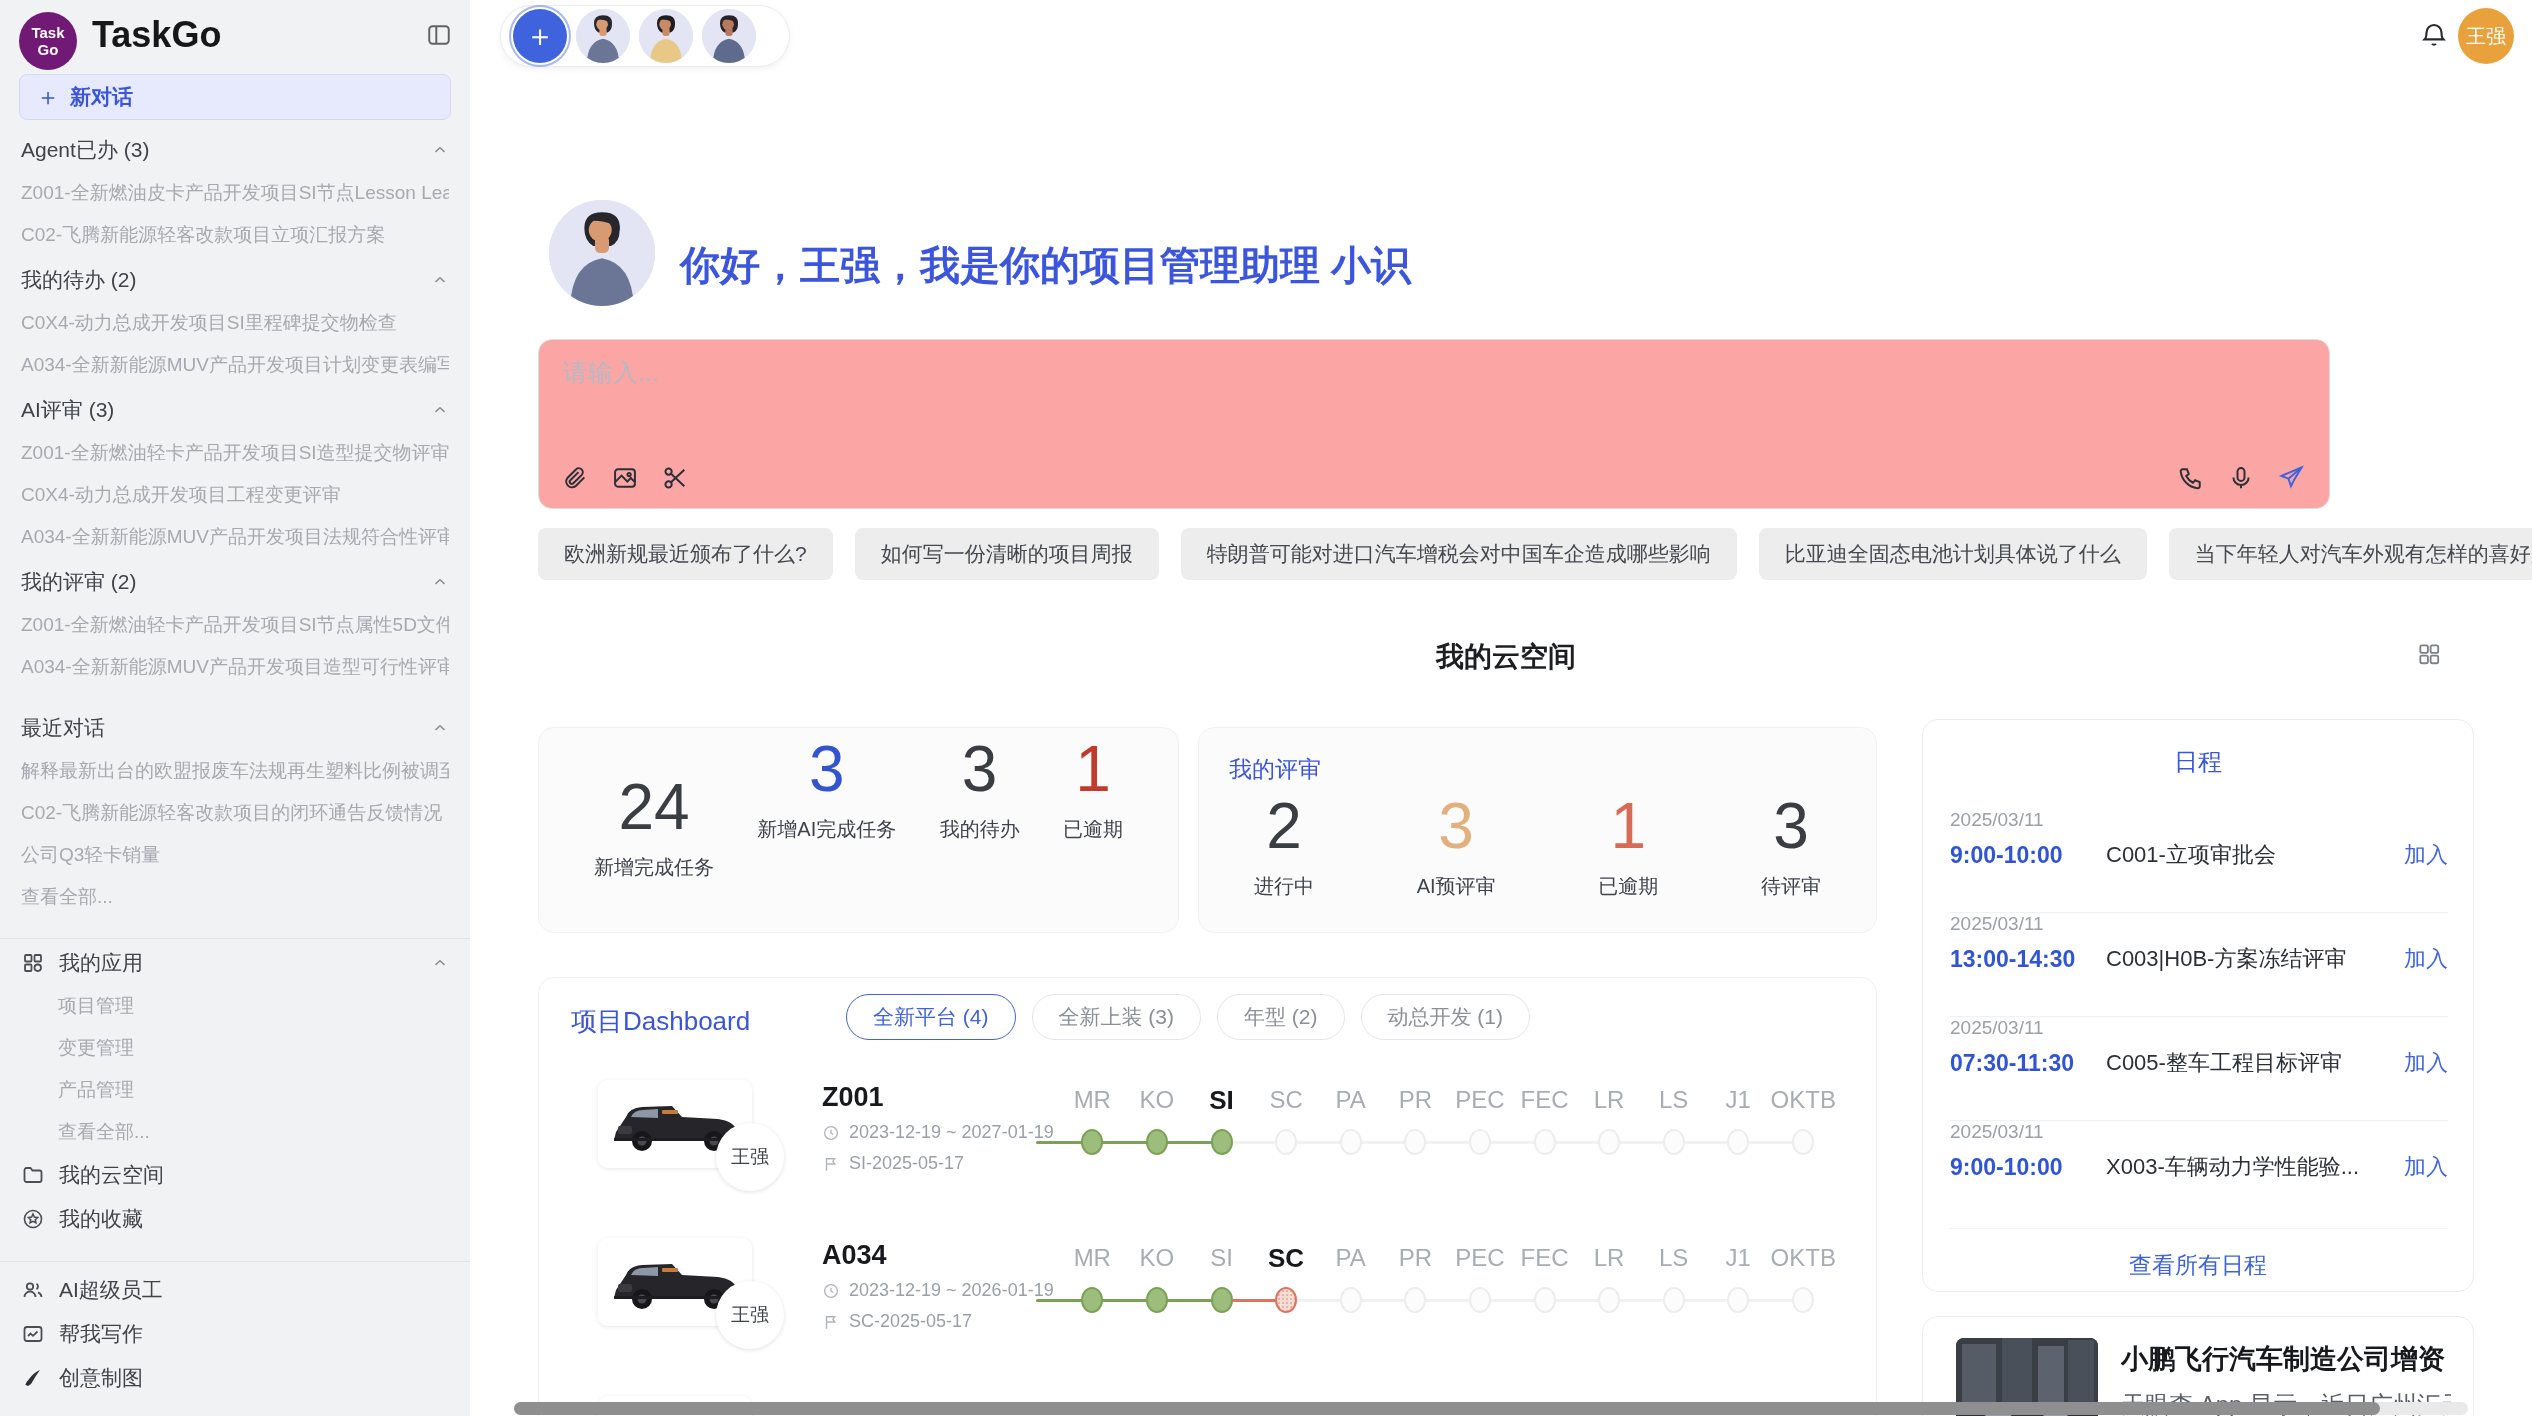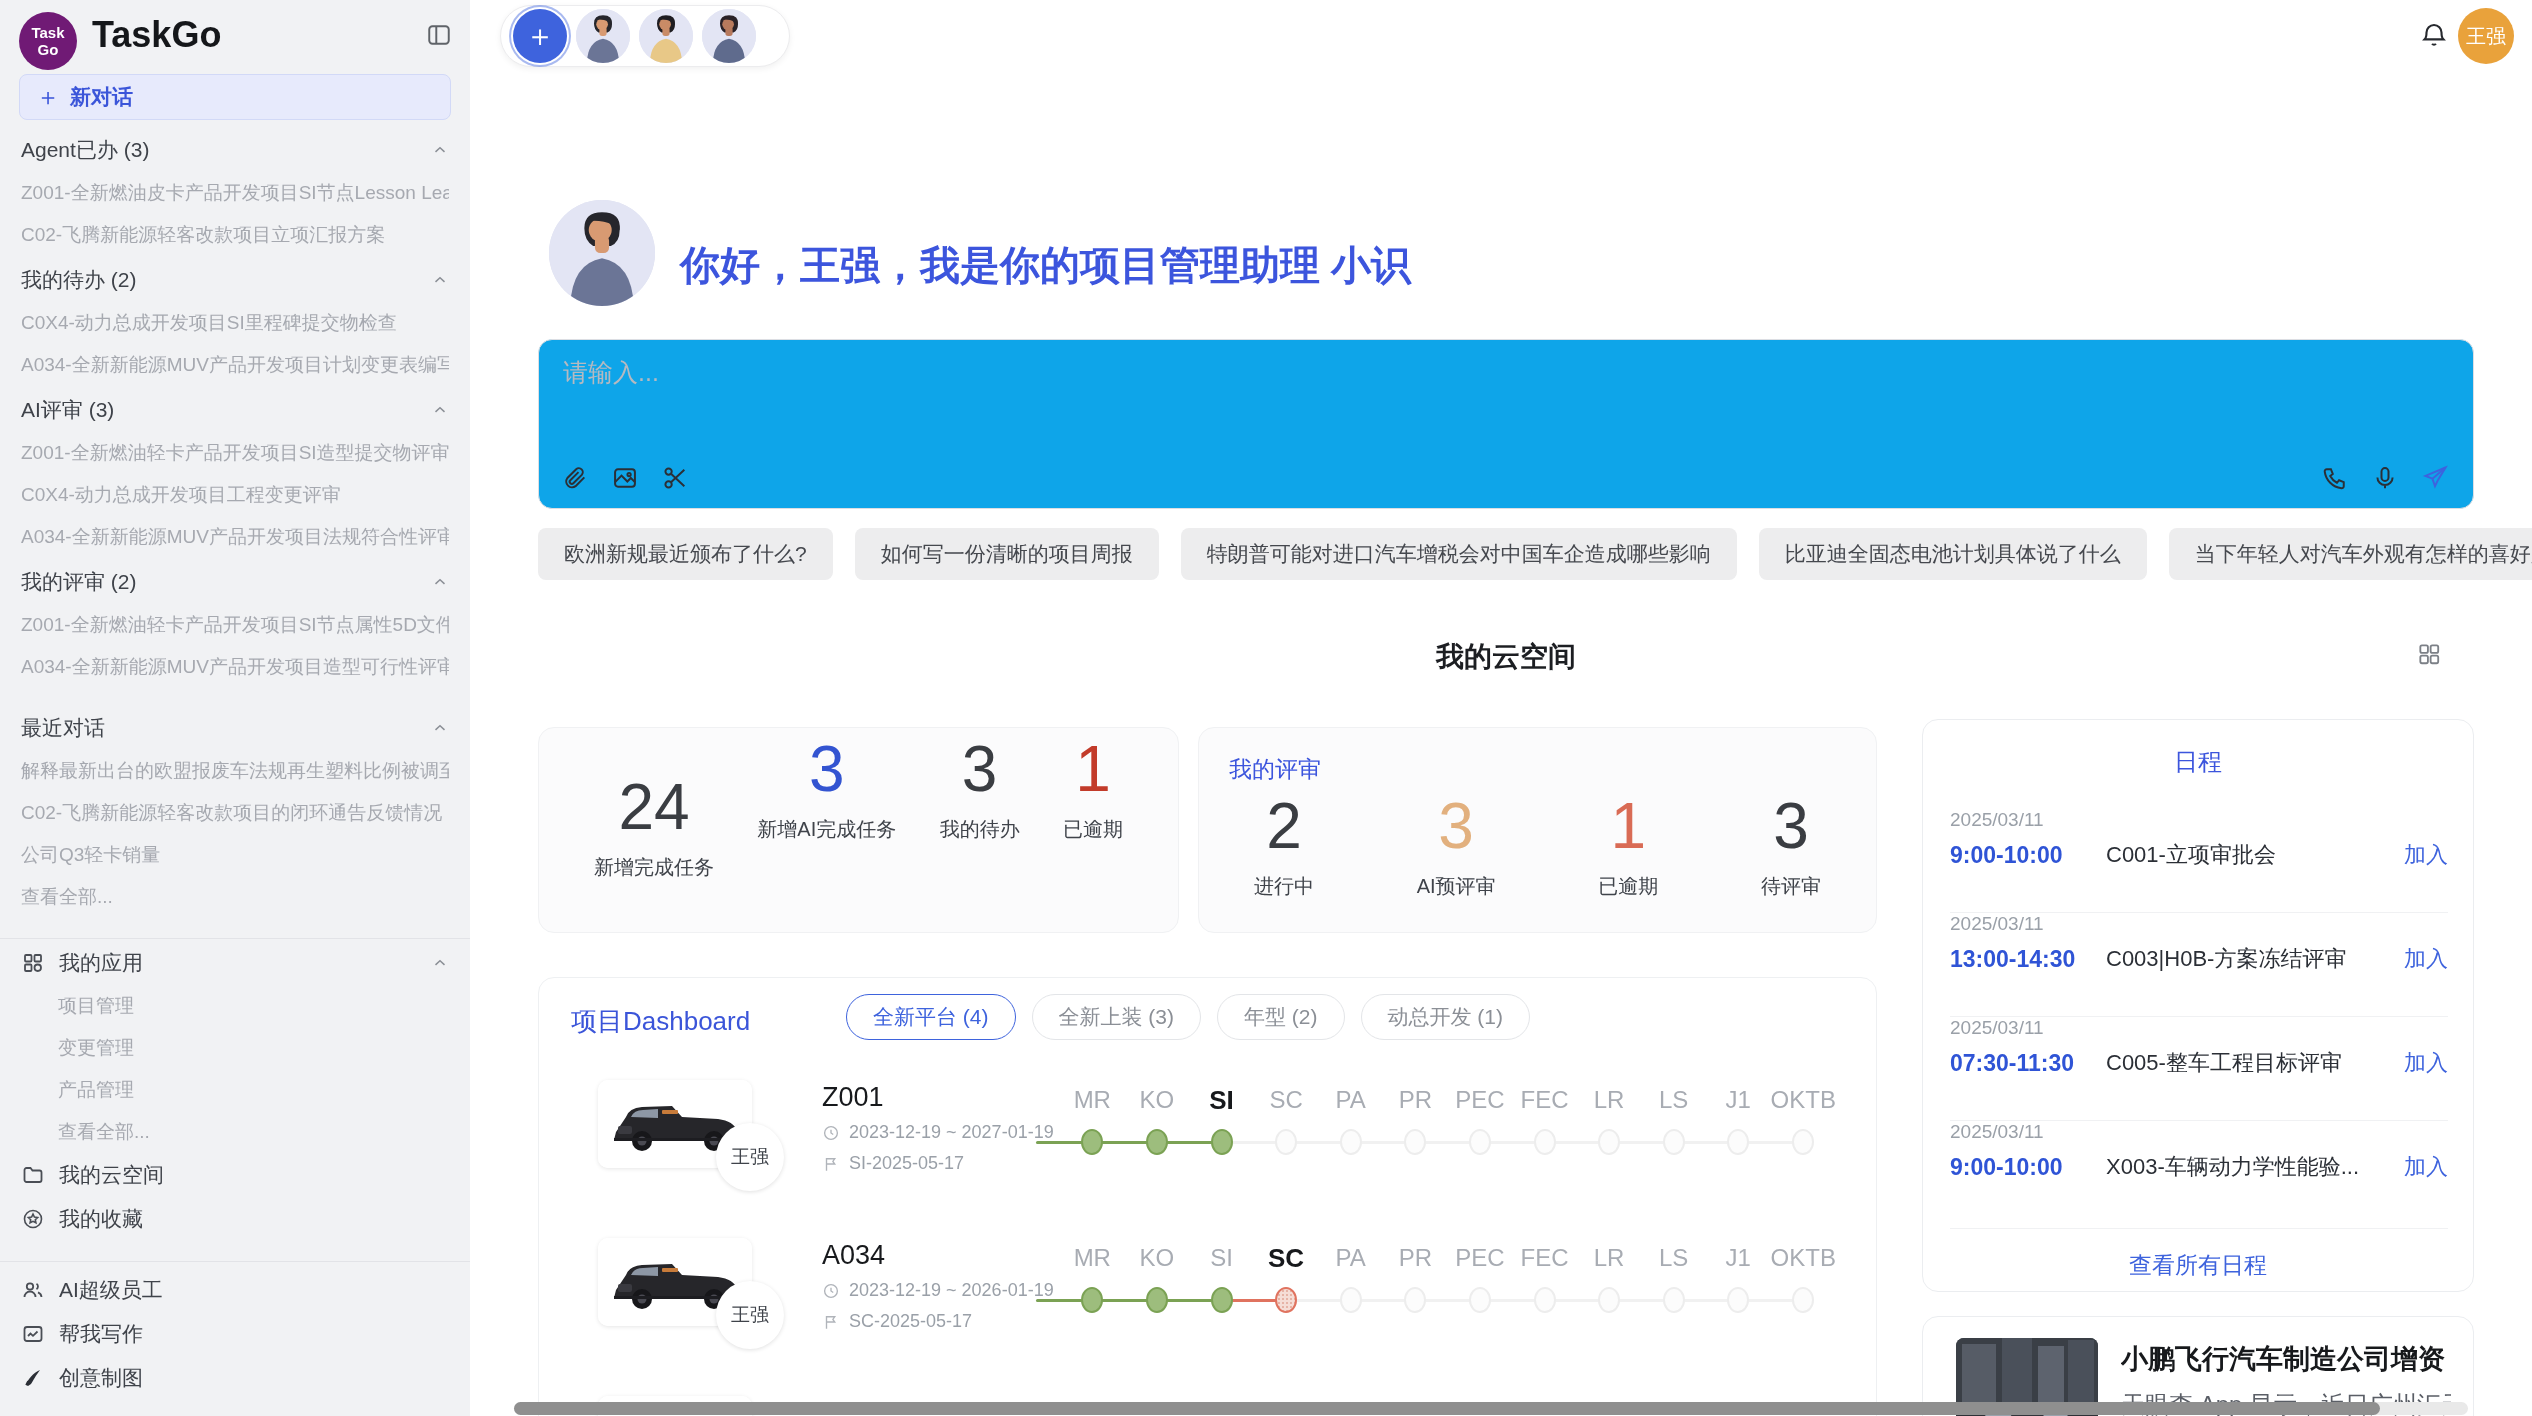--- a/index.html
+++ b/index.html
@@ -42,22 +42,22 @@
   .tb-avatar{width:54px;height:54px;border-radius:50%;overflow:hidden;background:#e3e5f4;flex:0 0 auto;cursor:pointer;}
   .tb-avatar svg{width:100%;height:100%;}
   .bell{position:absolute;left:2419px;top:20px;width:30px;height:30px;color:#26292e;cursor:pointer;z-index:6;}
   .user-avatar{position:absolute;left:2458px;top:8px;width:56px;height:56px;border-radius:50%;background:#e9a23b;color:#fff;
     display:flex;align-items:center;justify-content:center;font-size:20px;cursor:pointer;z-index:6;}
   
   .greet-avatar{position:absolute;left:549px;top:200px;width:106px;height:106px;border-radius:50%;overflow:hidden;background:#dcdff0;}
   .greet-avatar svg{width:100%;height:100%;}
   .greet-text{position:absolute;left:680px;top:238px;font-size:40px;font-weight:700;color:#3c55dd;}
   
-  .chat-input-box{position:absolute;left:538px;top:339px;width:1936px;height:170px;box-sizing:border-box;
-    background:#0ea5e9;border:1.5px solid #dcdee3;border-radius:14px;}
+  .chat-input-box{position:absolute;left:538px;top:339px;width:1792px;height:170px;box-sizing:border-box;
+    background:#fca5a5;border:1.5px solid #dcdee3;border-radius:14px;}
   .chat-input-box textarea{position:absolute;left:22px;top:14px;width:1880px;height:96px;border:none;outline:none;resize:none;
     font-family:inherit;font-size:25px;color:#33363c;background:transparent;}
   .chat-input-box textarea::placeholder{color:#b6b9c0;}
   .ci-icons-left{position:absolute;left:22px;bottom:16px;display:flex;gap:22px;}
   .ci-icons-right{position:absolute;right:24px;bottom:16px;display:flex;gap:22px;}
   .ci-icon{width:28px;height:28px;color:#2b2f36;cursor:pointer;}
   .ci-icon.send{color:#3e63dd;}
   
   .chips{position:absolute;left:538px;top:528px;width:1936px;display:flex;gap:22px;}
   .chip{height:52px;line-height:52px;background:#ededee;border-radius:8px;padding:0 26px;font-size:21px;color:#45484e;
@@ -80,21 +80,21 @@
   .dash-tabs{position:absolute;left:307px;top:16px;display:flex;gap:16px;}
   .dash-tab{height:46px;line-height:44px;border-radius:23px;padding:0 26px;font-size:21px;box-sizing:border-box;
     border:1px solid #e3e5e8;color:#8b8f96;background:#fff;cursor:pointer;white-space:nowrap;}
   .dash-tab.active{border:1.5px solid #3e63dd;color:#3e63dd;font-weight:500;}
   .proj-row{position:absolute;left:0;width:1339px;height:158px;}
   .proj-img{position:absolute;left:59px;top:2px;width:154px;height:88px;border-radius:10px;overflow:hidden;background:#fff;
     box-shadow:0 1px 4px rgba(0,0,0,.10);}
   .proj-img svg{width:100%;height:100%;}
   .proj-owner{position:absolute;left:177px;top:45px;width:68px;height:68px;border-radius:50%;background:#fff;
     box-shadow:0 1px 4px rgba(0,0,0,.12);display:flex;align-items:center;justify-content:center;font-size:19px;color:#3f434a;}
-  .proj-code{position:absolute;left:283px;top:4px;font-size:27px;font-weight:400;color:#17191c;}
+  .proj-code{position:absolute;left:283px;top:4px;font-size:27px;font-weight:700;color:#17191c;}
   .proj-meta{position:absolute;left:283px;display:flex;align-items:center;gap:9px;font-size:18px;color:#9aa0a8;white-space:nowrap;}
   .proj-meta .micon{width:18px;height:18px;color:#b0b4ba;display:inline-flex;}
   .proj-meta.dates{top:44px;}
   .proj-meta.flag{top:75px;}
   .mtrack{position:absolute;left:465px;top:0;width:840px;height:158px;}
   .mlabel{position:absolute;top:6px;height:32px;line-height:32px;text-align:center;font-size:24px;color:#a8acb3;}
   .mlabel.current{color:#17191c;font-weight:700;font-size:26px;}
   .mline{position:absolute;height:3px;border-radius:2px;top:62.5px;}
   .mdot{position:absolute;width:22px;height:26px;border-radius:50%;box-sizing:border-box;top:51px;}
   .mdot.done{background:#9dbd7d;border:2px solid #7ba254;}

